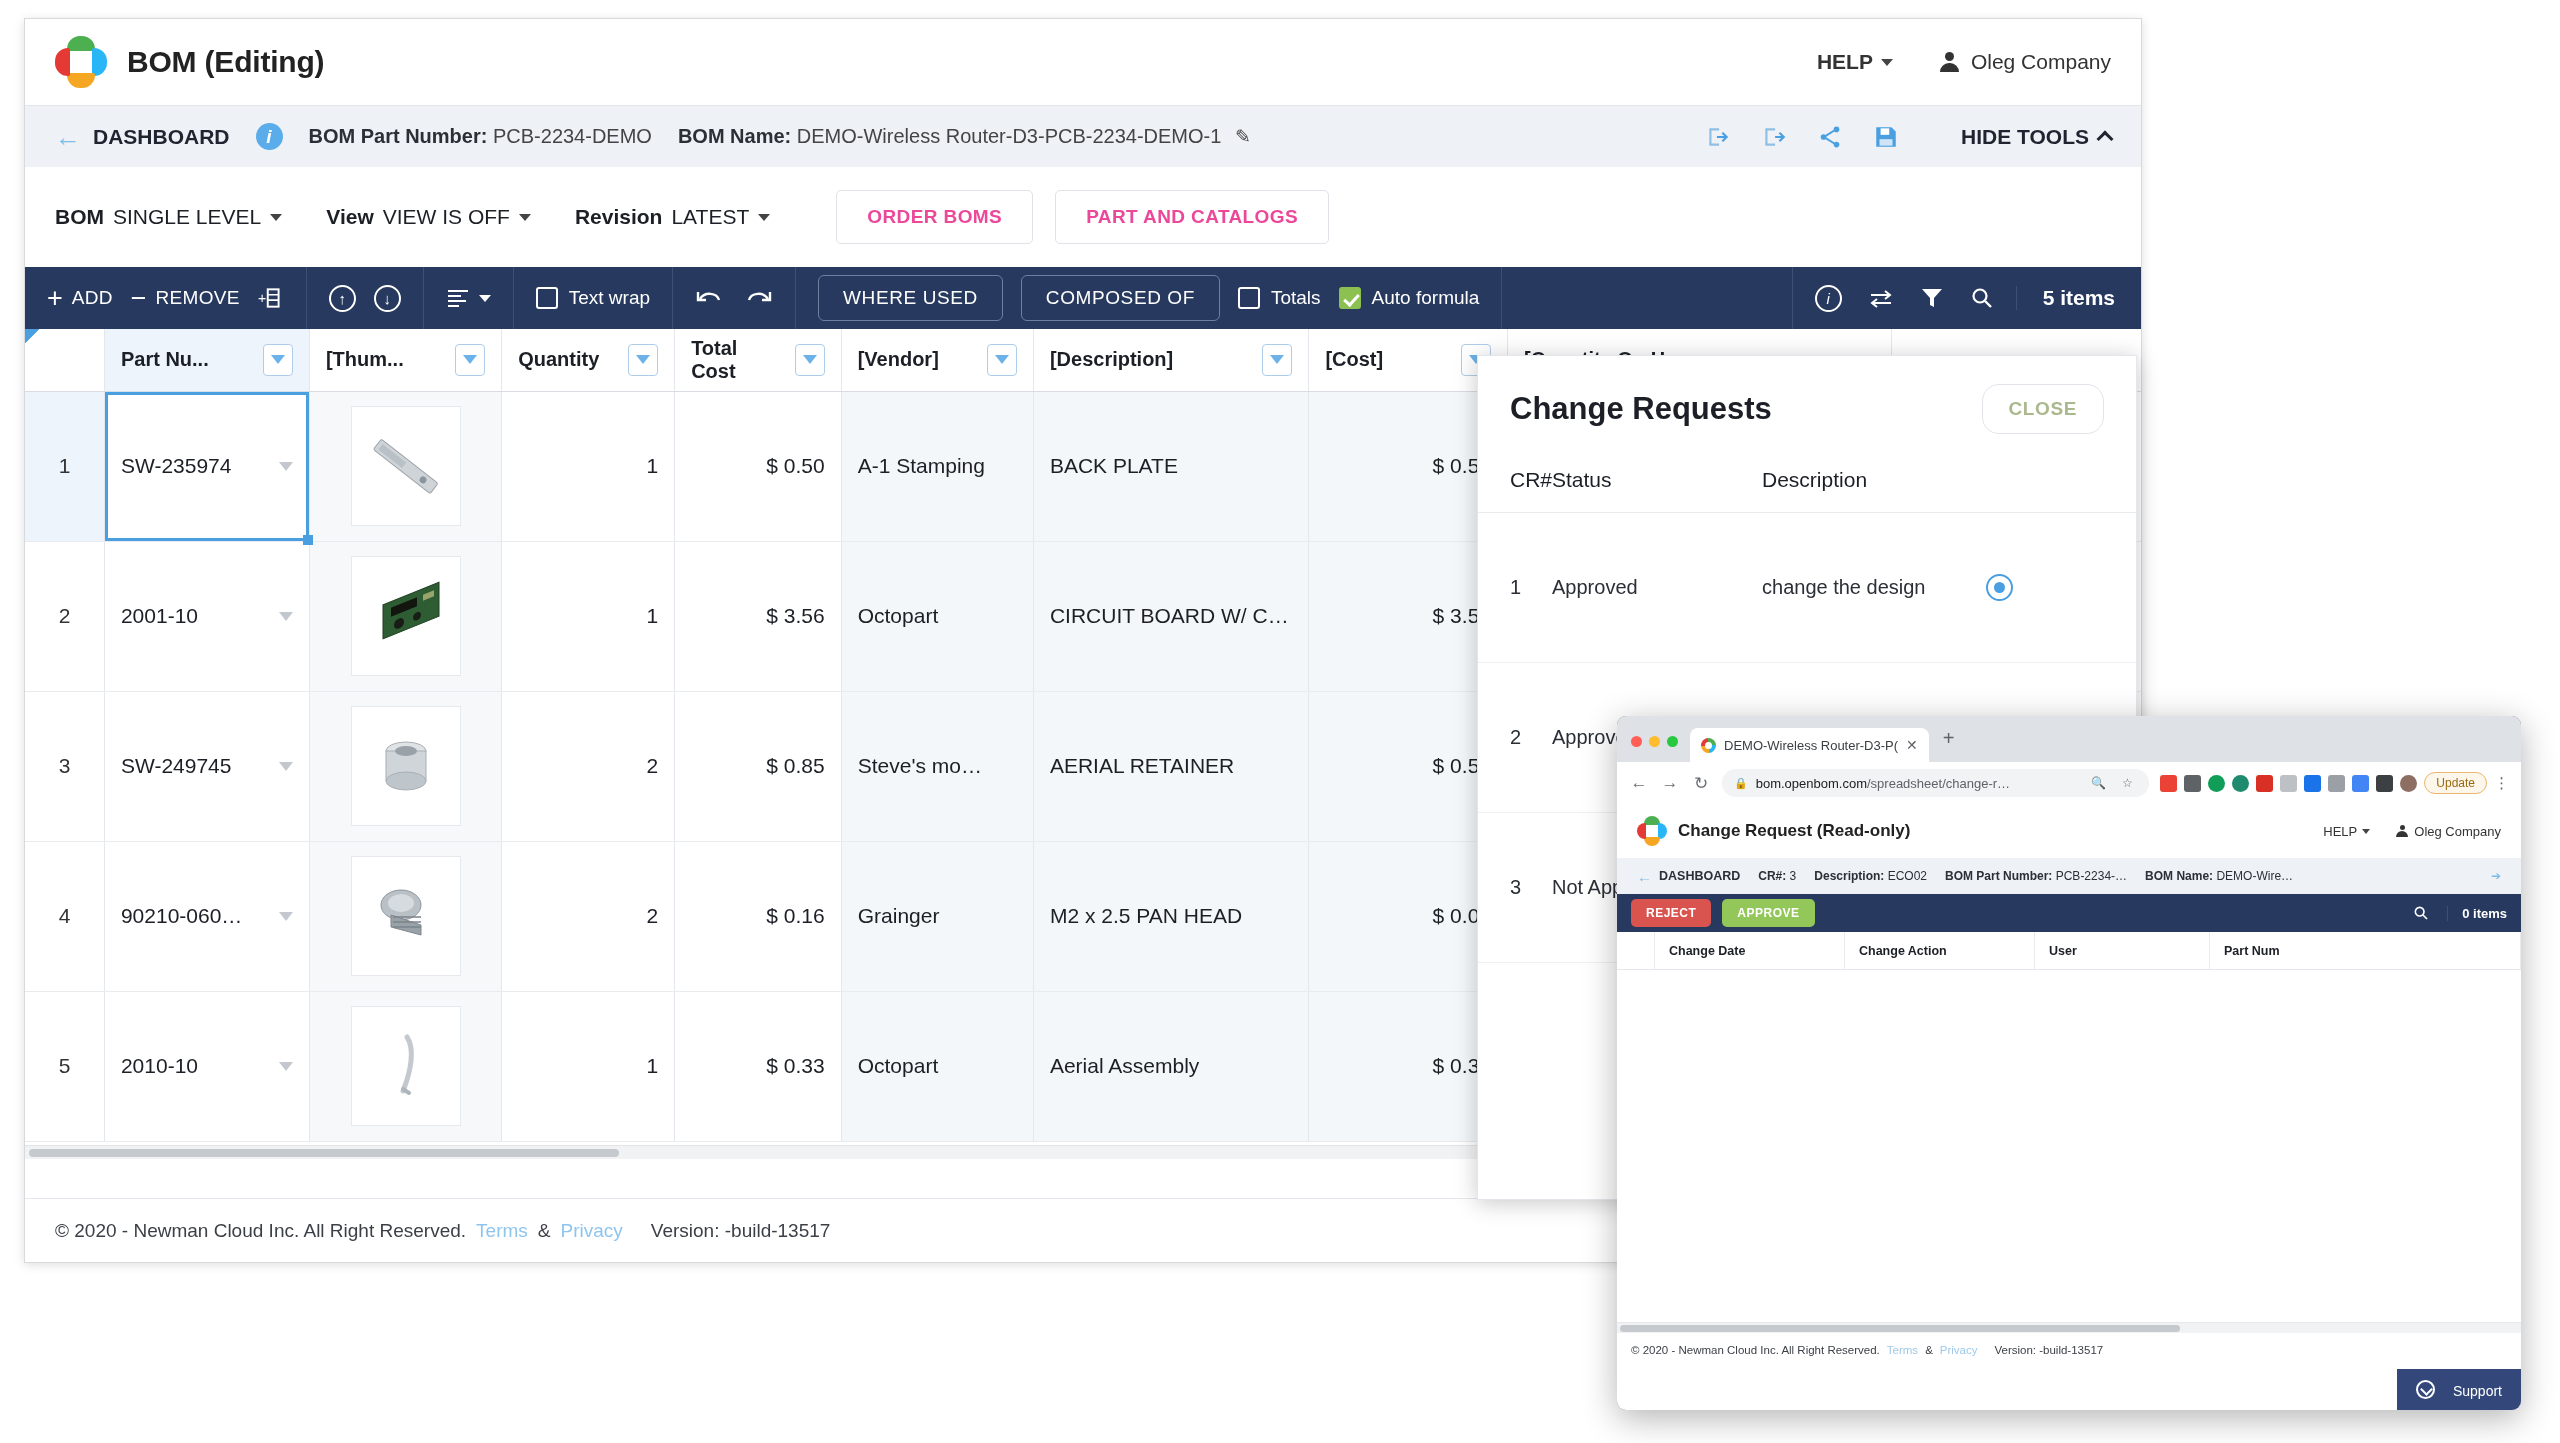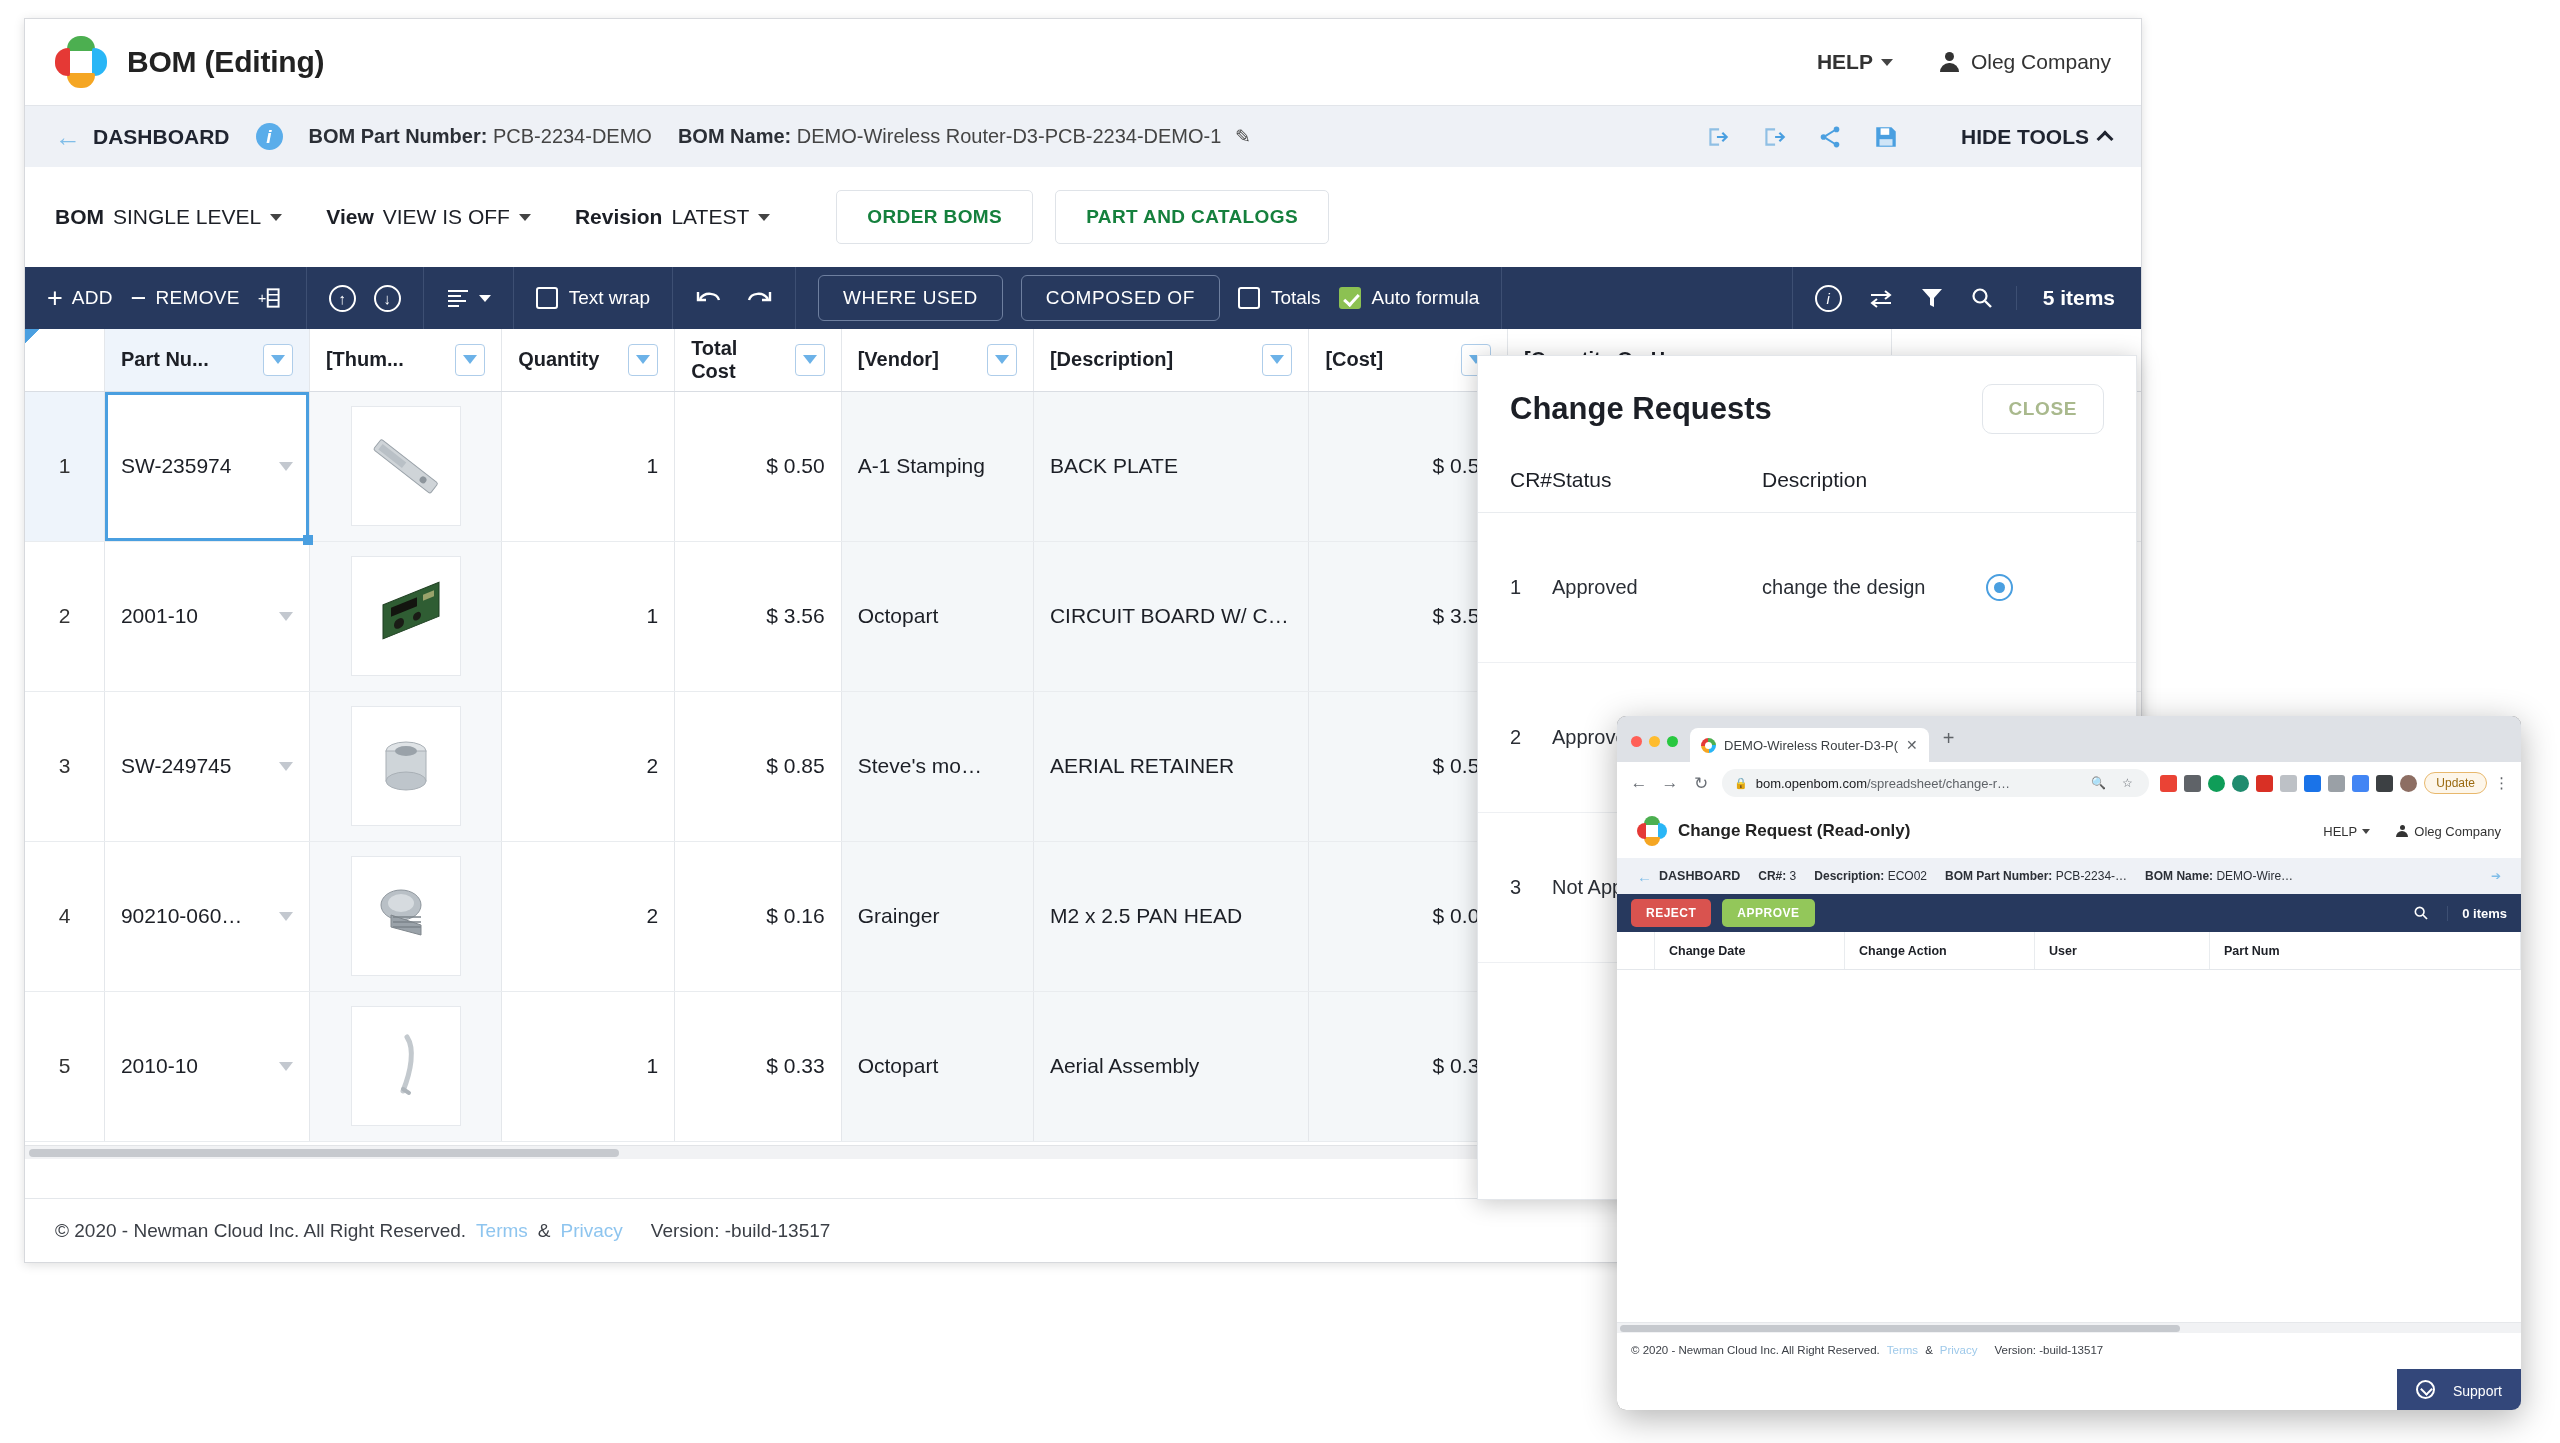--- a/index.html
+++ b/index.html
@@ -69,21 +69,21 @@
   .hide-tools { font-size: 21px; font-weight:bold; color:#1f2430; display:flex; align-items:center; gap:10px; cursor:pointer; padding-left:26px;}
   .chev-up { display:inline-block; width:12px;height:12px;border-left:3px solid #1f2430;border-top:3px solid #1f2430; transform: rotate(45deg); margin-top:5px;}
 
   
   .viewrow { height: 100px; display:flex; align-items:center; padding: 0 30px; gap: 44px; background:#fff; }
   .vc { font-size:21px; color:#1c1f26; display:flex; align-items:center; gap:9px; cursor:pointer; white-space:nowrap;}
   .vc b { font-weight:bold; }
   .vc .val { font-weight:500; }
   .btn-outline {
     border:1px solid #dfe3e8; background:#fff; border-radius:5px;
-    color:#15803d; font-size:19px; font-weight:bold; letter-spacing:.4px;
+    color:#ec4899; font-size:19px; font-weight:bold; letter-spacing:.4px;
     padding: 15px 30px; cursor:pointer;
   }
   .vc-buttons { display:flex; gap: 22px; margin-left: 22px;}
 
   
   .darkbar {
     height: 62px; background:#27395e; display:flex; align-items:center;
     color:#fff; font-size:19px; position:relative;
   }
   .dgrp { display:flex; align-items:center; gap:18px; padding: 0 22px; height:100%;
@@ -165,21 +165,21 @@
 
   
   .cr-panel {
     position:absolute; left: 1477px; top: 355px; width: 660px; height: 845px;
     background:#fff; box-shadow: 0 3px 22px rgba(0,0,0,0.22);
     border:1px solid #e3e6ea; z-index: 40;
   }
   .cr-head { display:flex; align-items:center; padding: 28px 32px 18px 32px; }
   .cr-title { font-size: 31px; font-weight:bold; color:#1c1f26; }
   .cr-close {
-    margin-left:auto; border:1px solid #e1e5ea; background:#fff; border-radius:10px;
+    margin-left:auto; border:1px solid #e1e5ea; background:#fff; border-radius:17px;
     color:#a9b98d; font-size:19px; font-weight:bold; letter-spacing:.6px; padding: 13px 26px; cursor:pointer;
   }
   table.crt { width:100%; border-collapse:collapse; }
   table.crt th {
     text-align:left; font-size:21px; font-weight:normal; color:#1c1f26;
     padding: 16px 0 20px 0; border-bottom:1px solid #e9ecef;
   }
   table.crt td { font-size:20px; color:#2a2e35; padding: 22px 0; border-bottom:1px solid #eef0f3; }
   .c-cr { width: 74px; padding-left: 32px !important;}
   .c-st { width: 210px; }

